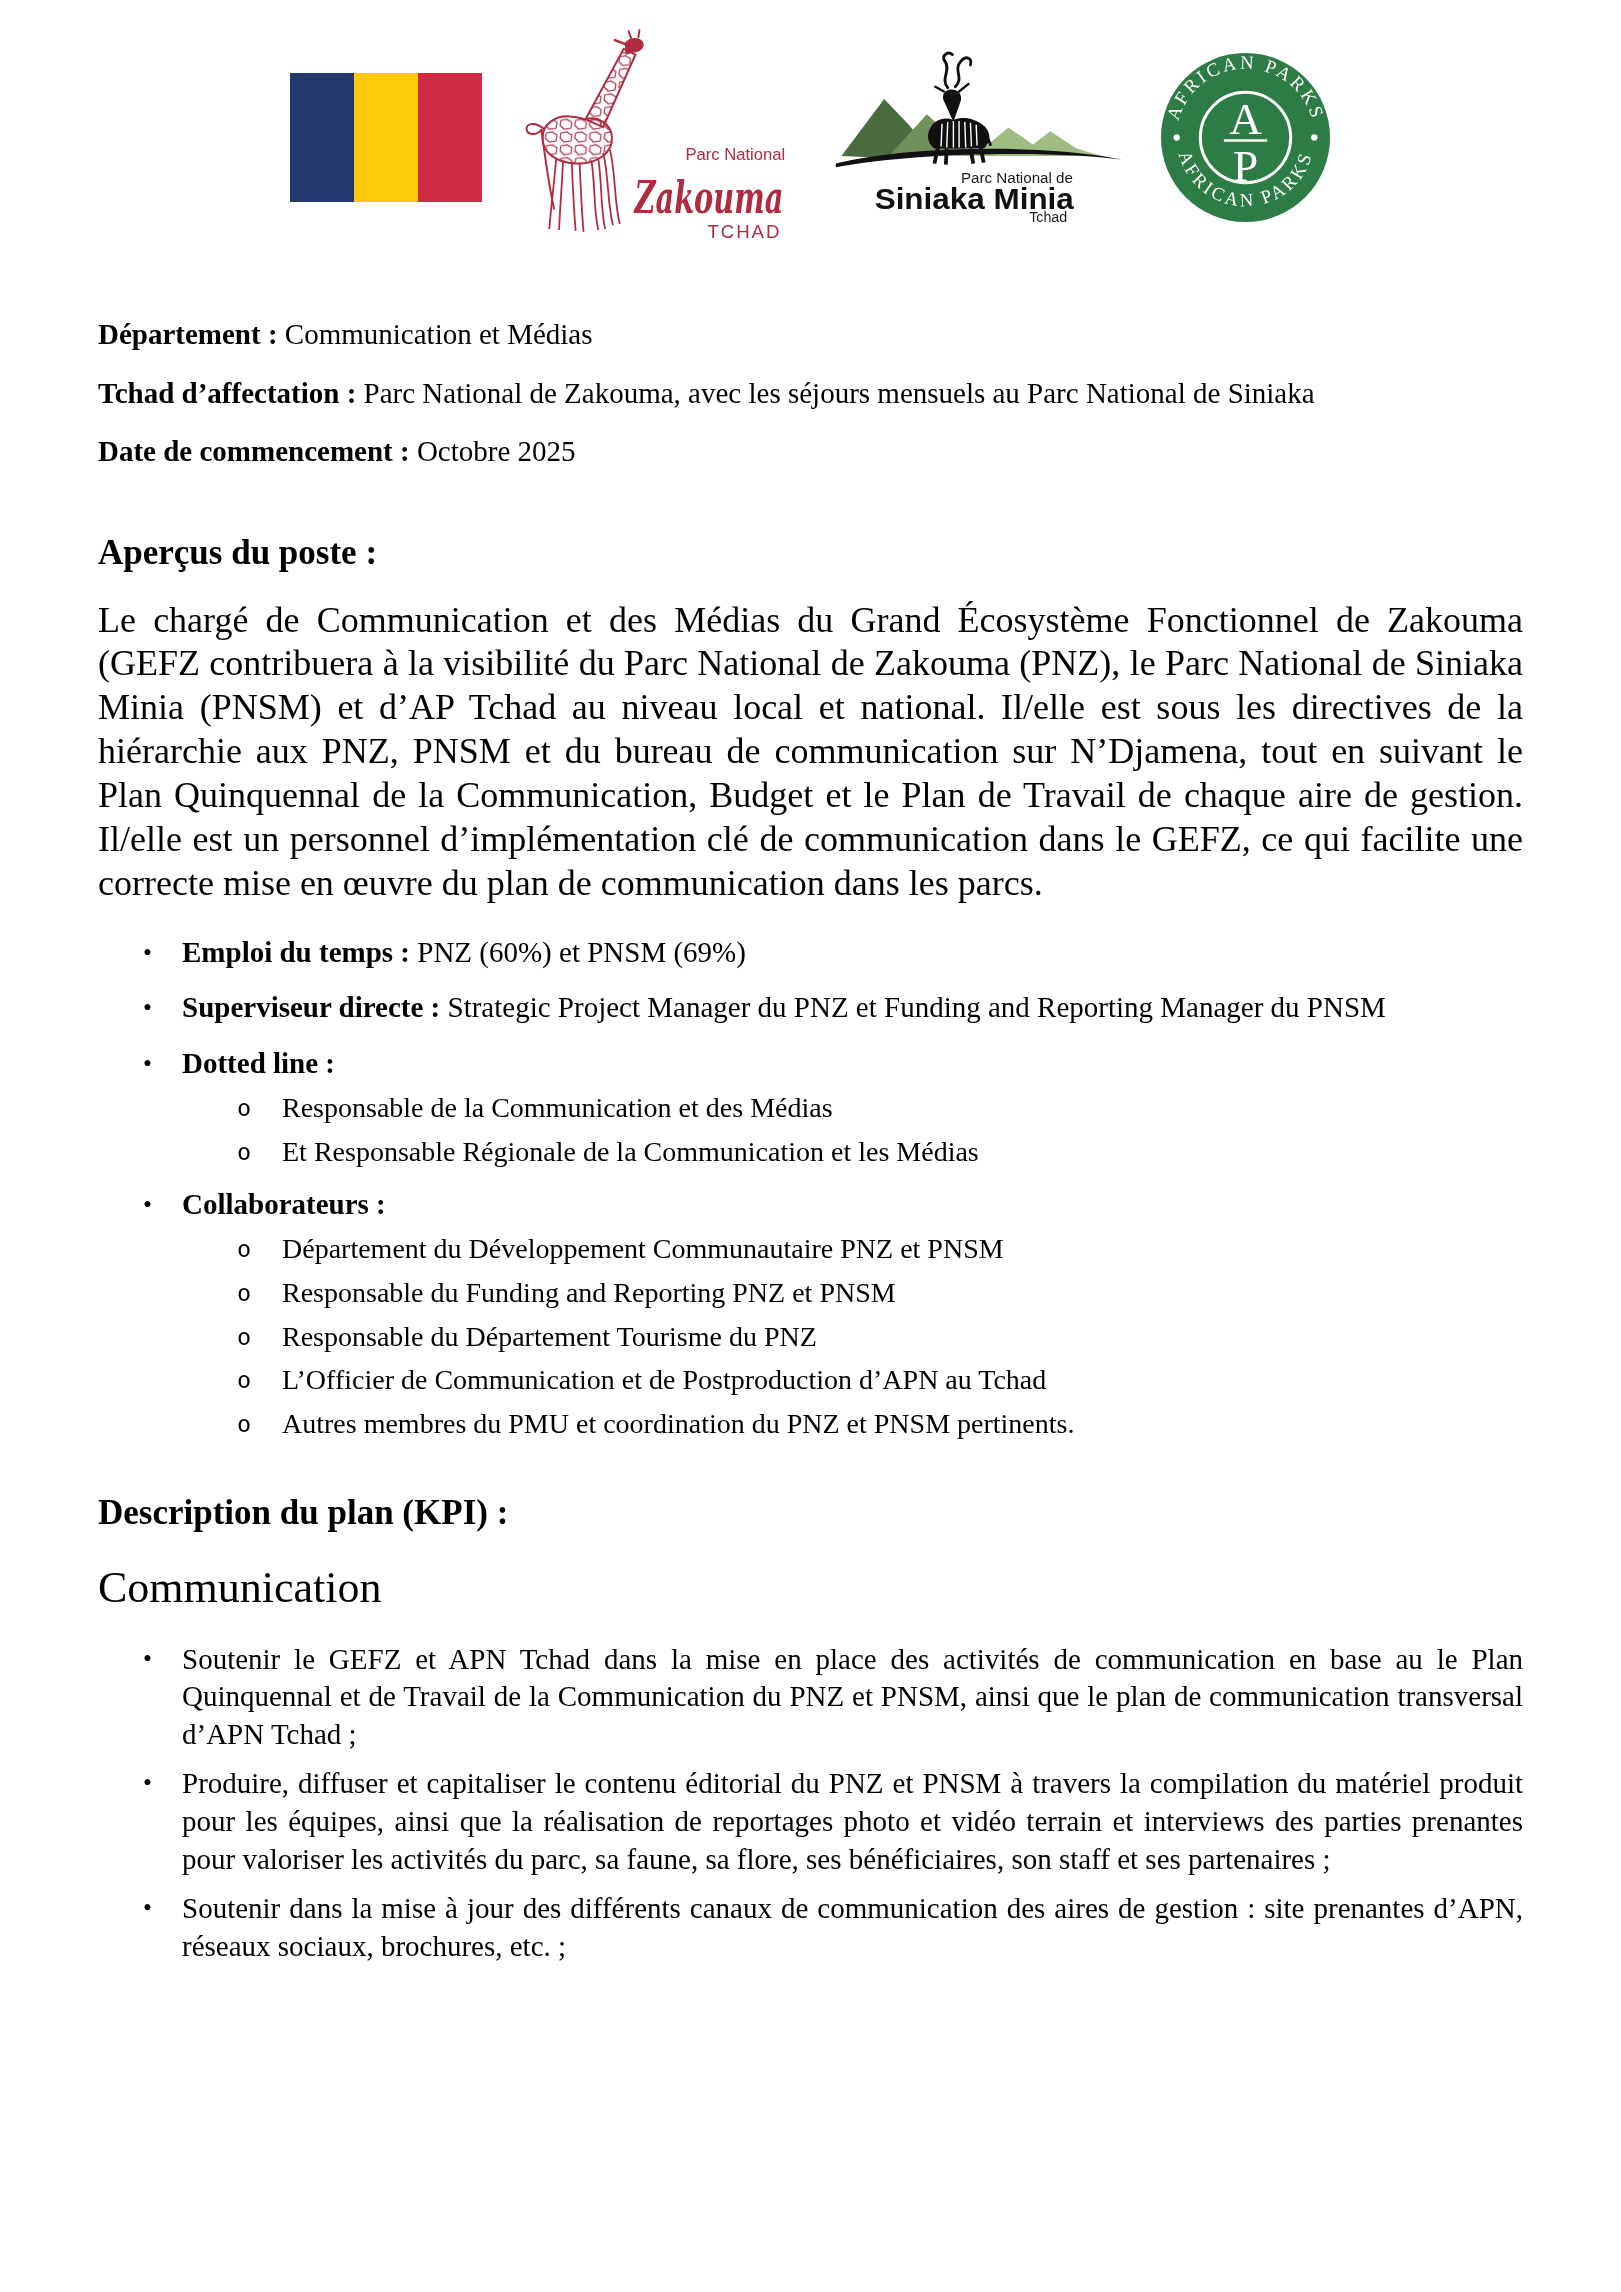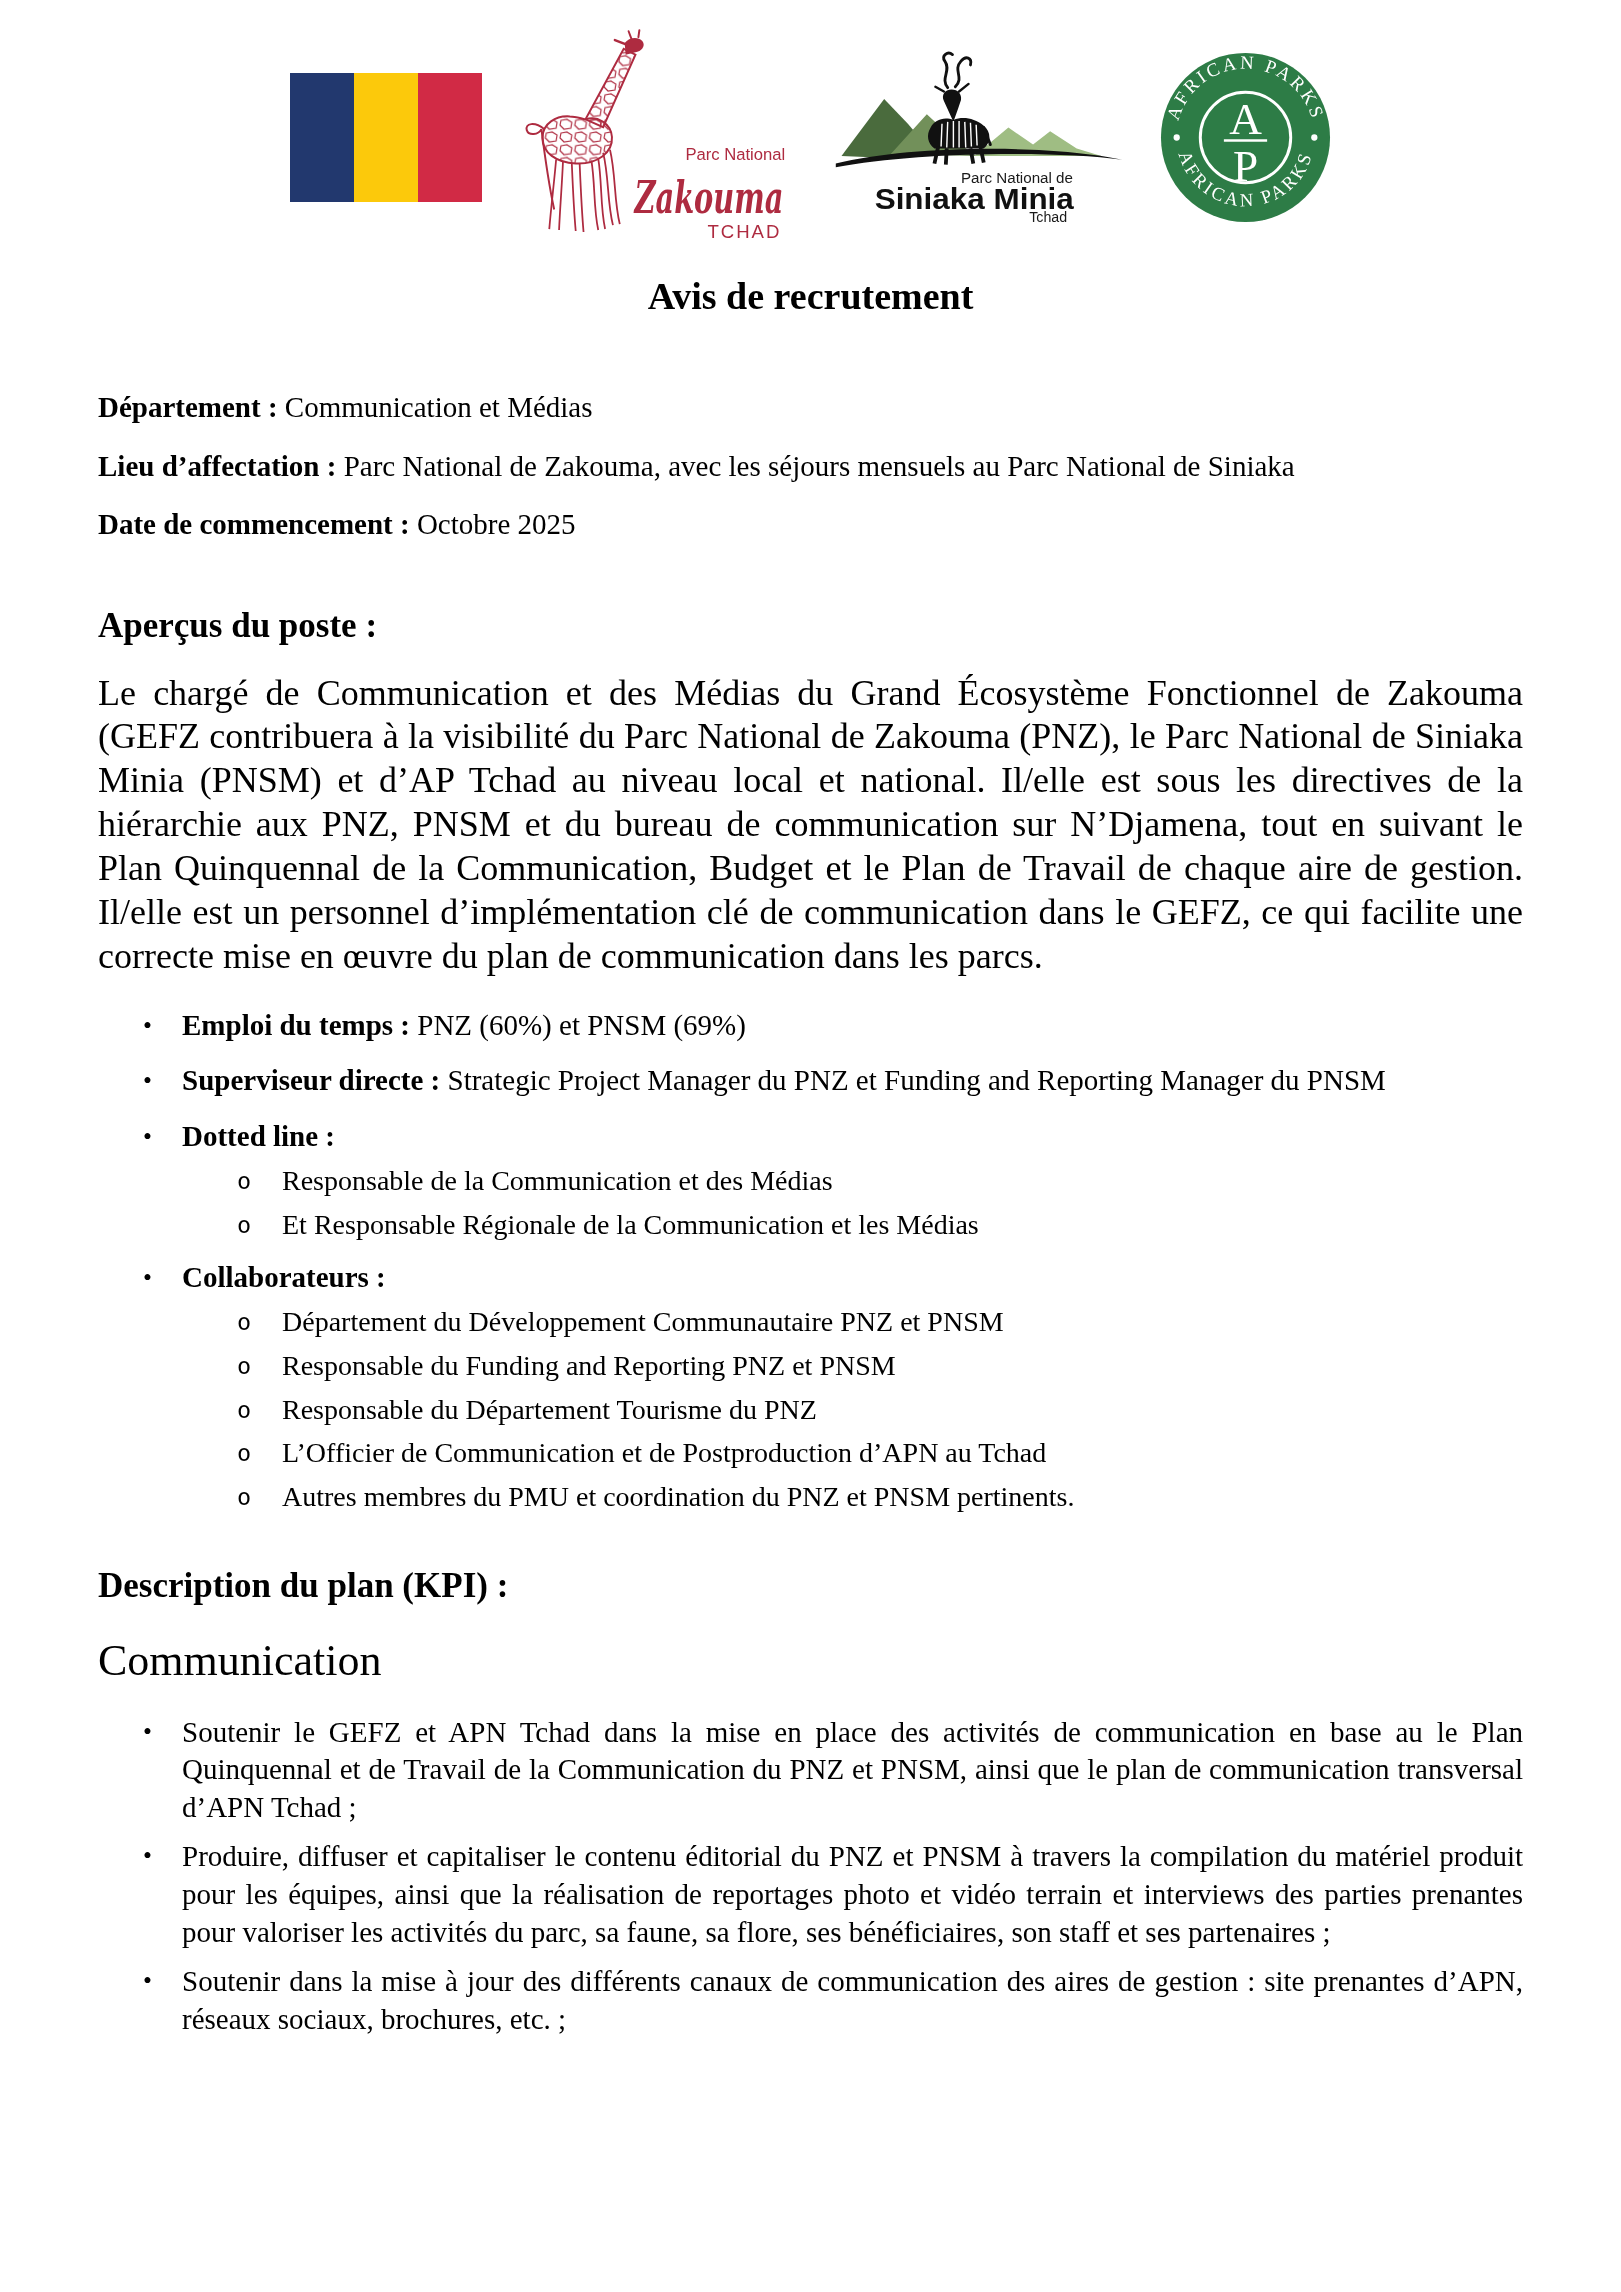--- a/index.html
+++ b/index.html
@@ -133,25 +133,24 @@
       <circle cx="18" cy="88" r="3.2" fill="#ffffff"></circle>
       <circle cx="158" cy="88" r="3.2" fill="#ffffff"></circle>
       <g>
         <text x="88" y="84" text-anchor="middle" font-size="46" fill="#ffffff" font-family="Liberation Serif, serif">A</text>
         <line x1="66" y1="91" x2="110" y2="91" stroke="#ffffff" stroke-width="2.4"></line>
         <text x="88" y="132" text-anchor="middle" font-size="46" fill="#ffffff" font-family="Liberation Serif, serif">P</text>
       </g>
     </svg>
   </header>
 
-  <h2 class="kicker">Avis de recrutement</h2>
 
   <section class="meta">
     <p><strong>Département :</strong> <span>Communication et Médias</span></p>
-    <p><strong>Lieu d’affectation :</strong> <span>Parc National de Zakouma, avec les séjours mensuels au Parc National de Siniaka</span></p>
+    <p><strong>Tchad d’affectation :</strong> <span>Parc National de Zakouma, avec les séjours mensuels au Parc National de Siniaka</span></p>
     <p><strong>Date de commencement :</strong> <span>Octobre 2025</span></p>
   </section>
 
   <h3 class="sec-heading">Aperçus du poste :</h3>
   <p class="overview-body">Le chargé de Communication et des Médias du Grand Écosystème Fonctionnel de Zakouma (GEFZ contribuera à la visibilité du Parc National de Zakouma (PNZ), le Parc National de Siniaka Minia (PNSM) et d’AP Tchad au niveau local et national. Il/elle est sous les directives de la hiérarchie aux PNZ, PNSM et du bureau de communication sur N’Djamena, tout en suivant le Plan Quinquennal de la Communication, Budget et le Plan de Travail de chaque aire de gestion. Il/elle est un personnel d’implémentation clé de communication dans le GEFZ, ce qui facilite une correcte mise en œuvre du plan de communication dans les parcs.</p>
 
   <div class="list">
 
     <div class="b1">
       <span class="dot">•</span>

